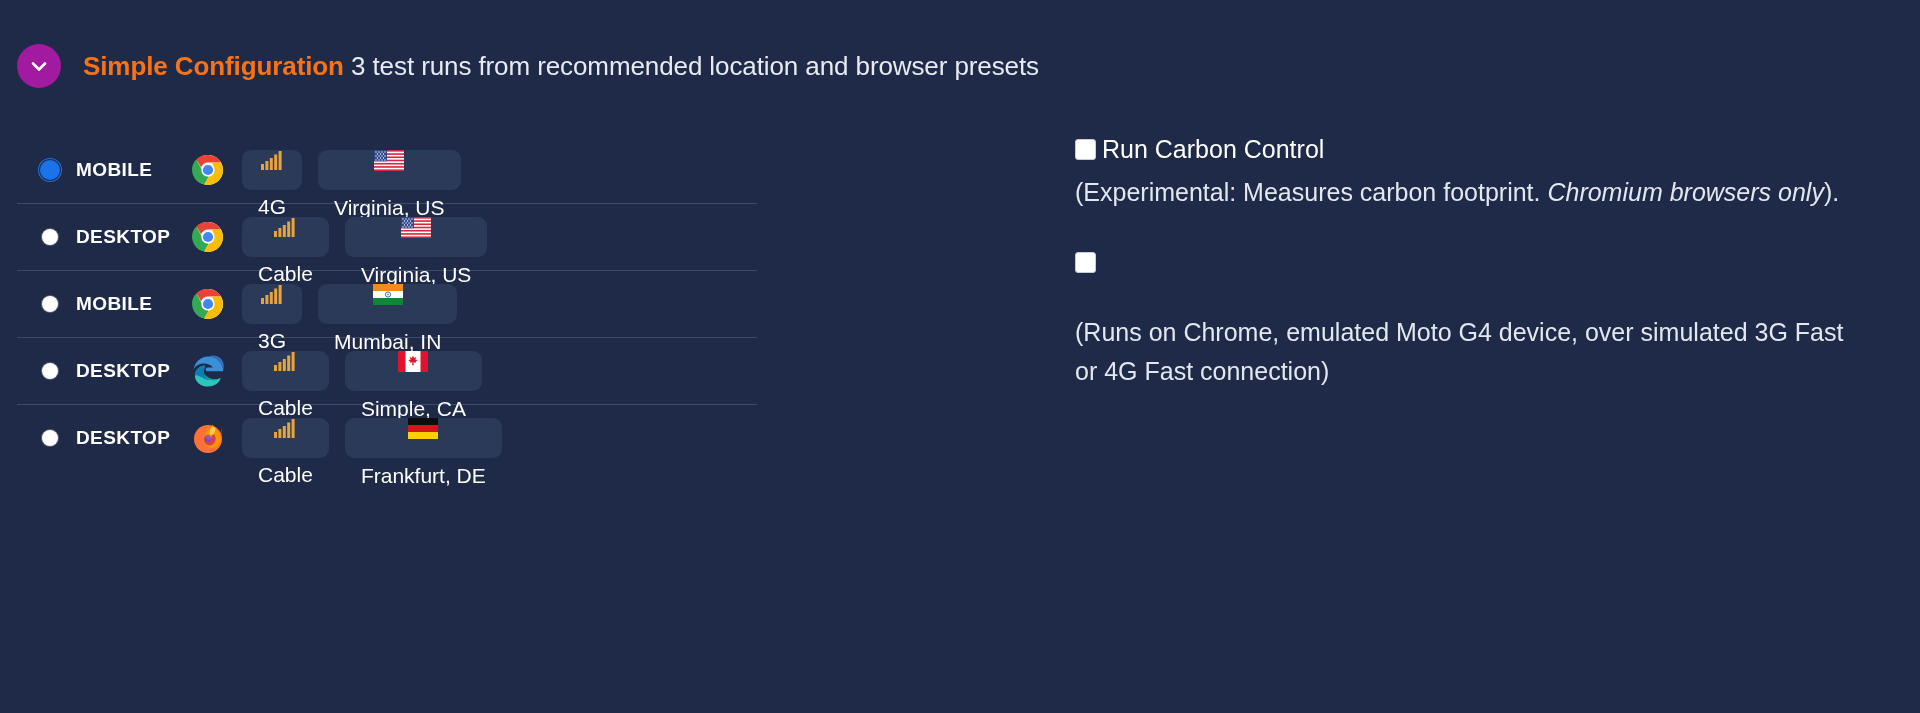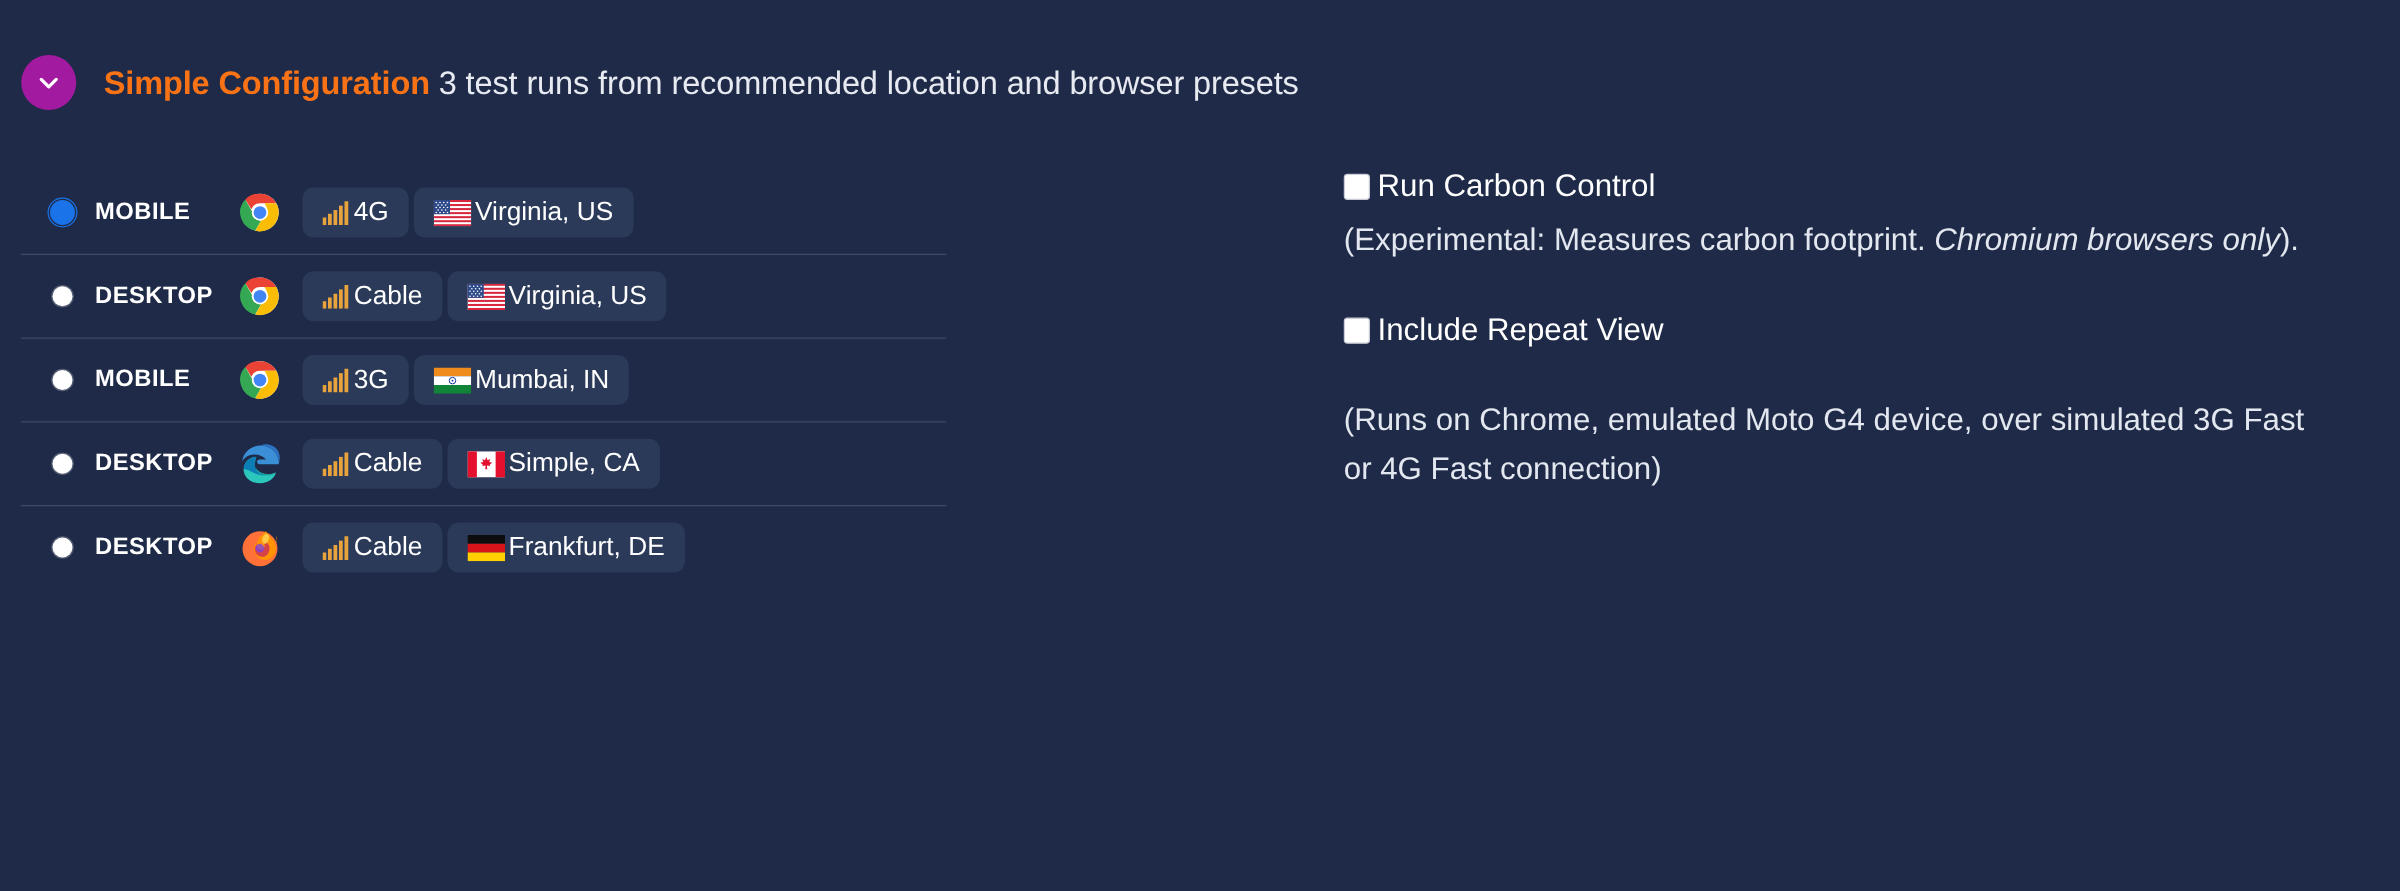--- a/index.html
+++ b/index.html
@@ -102,29 +102,30 @@
     flex: 0 0 auto;
     margin-left: 4px;
     display: block;
   }
   .pill {
     background: #2b3a58;
     border-radius: 9px;
     height: 40px;
     display: flex;
     align-items: center;
-    gap: 3px;
+    gap: 25px;
     padding: 0 16px;
     margin-left: 18px;
     font-size: 21px;
     color: #ffffff;
     white-space: nowrap;
     cursor: pointer;
-  }
-  .pill.loc { margin-left: 4px; }
+    flex-direction: column;
+  }
+  .pill.loc { margin-left: 16px; }
   .signal-icon { width: 22px; height: 20px; flex: 0 0 auto; display: block; }
   .flag-icon {
     width: 30px; height: 21px; flex: 0 0 auto; display: block;
     border-radius: 2px;
   }
 
   
   .option { margin-bottom: 40px; }
   .option-head {
     display: flex;
@@ -432,21 +433,20 @@
       <div class="option-head">
         <span class="checkbox"></span>
         <span class="option-title">Run Carbon Control</span>
       </div>
       <p class="option-desc"><span>(Experimental: Measures carbon footprint. </span><span class="ital">Chromium browsers only</span><span>).</span></p>
     </div>
 
     <div class="option">
       <div class="option-head">
         <span class="checkbox"></span>
-        <span class="option-title">Include Repeat View</span>
       </div>
     </div>
 
     <div class="option">
       <p class="option-desc"><span>(Runs on Chrome, emulated Moto G4 device, over simulated 3G Fast or 4G Fast connection)</span></p>
     </div>
 
   </div>
 </div>
 

